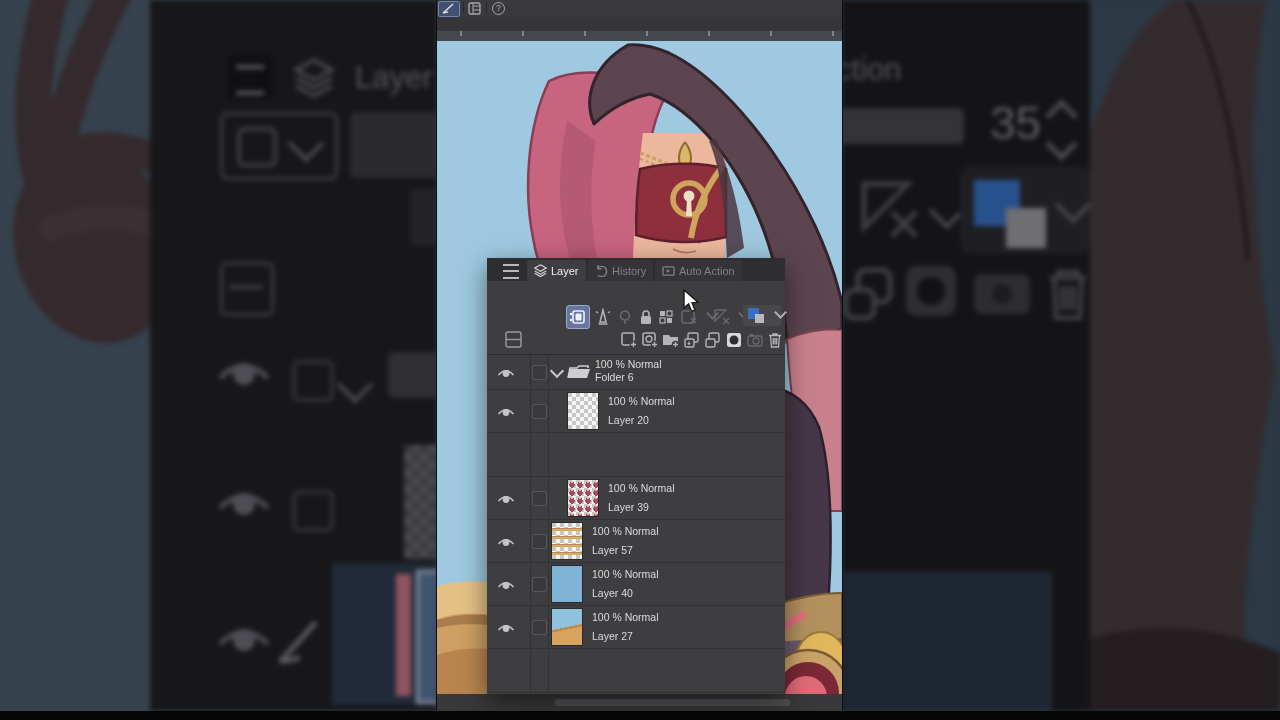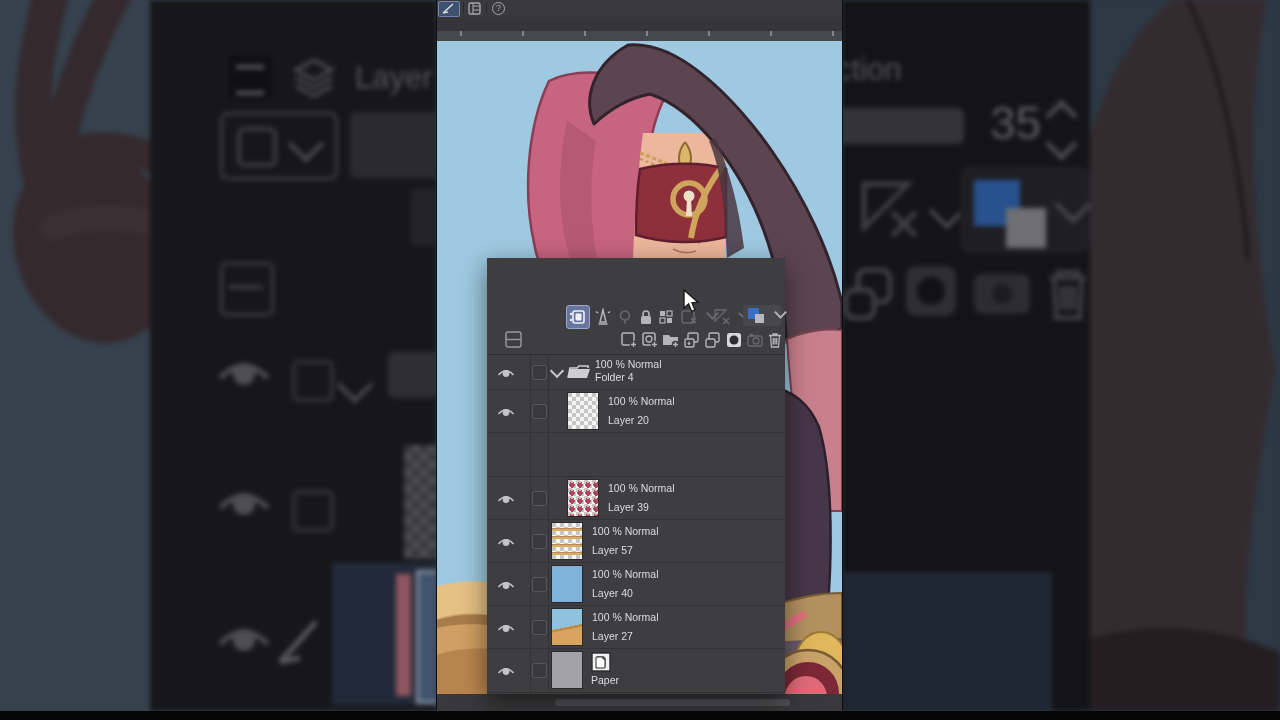--- a/index.html
+++ b/index.html
@@ -260,20 +260,44 @@
       <circle cx="369" cy="656" r="21" fill="#e06a78"></circle>
     </svg>
   </div>
 
   <div class="abs" id="bottom-strip">
     <div class="abs" id="hscroll-thumb"></div>
   </div>
 </div>
 
 <div class="abs" id="layer-panel">
+  <div id="tabbar">
+    <div id="hamburger"></div>
+    <div class="tab active" style="left:40px">
+      <svg width="13" height="13" viewBox="0 0 16 16">
+        <path d="M8 1 L15 5 8 9 1 5 Z" fill="none" stroke="#d8d8da" stroke-width="1.4"></path>
+        <path d="M1 8.5 L8 12.5 15 8.5 M1 11.5 L8 15.5 15 11.5" fill="none" stroke="#d8d8da" stroke-width="1.4"></path>
+      </svg>
+      <span>Layer</span>
+    </div>
+    <div class="tab inactive" style="left:101px">
+      <svg width="13" height="12" viewBox="0 0 14 13">
+        <path d="M3 3 C5 1 9 1 11 3 C13 5 13 9 11 11 C9 13 5 13 3 11" fill="none" stroke="#828285" stroke-width="1.5"></path>
+        <path d="M3 0 L3 4 L7 4" fill="none" stroke="#828285" stroke-width="1.5"></path>
+      </svg>
+      <span>History</span>
+    </div>
+    <div class="tab inactive" style="left:168px">
+      <svg width="13" height="12" viewBox="0 0 14 13">
+        <rect x="1" y="2" width="12" height="9" rx="1" fill="none" stroke="#828285" stroke-width="1.4"></rect>
+        <path d="M5 4.5 L9 6.5 5 8.5 Z" fill="#828285"></path>
+      </svg>
+      <span>Auto Action</span>
+    </div>
+  </div>
 
 
   <div>
     <div id="clip-btn">
       <svg width="22" height="22" viewBox="0 0 22 22">
             <rect x="6" y="5" width="11" height="12" rx="2" fill="none" stroke="#eef1f8" stroke-width="1.6"></rect>
             <rect x="8.5" y="7.5" width="6" height="7" rx="1" fill="#eef1f8"></rect>
             <circle cx="4" cy="8" r="1.2" fill="#eef1f8"></circle>
             <circle cx="4" cy="14" r="1.2" fill="#eef1f8"></circle>
           </svg>
@@ -366,21 +390,21 @@
             <path d="M1.5 9 Q9 0.5 16.5 9" stroke="#c3c3c6" stroke-width="1.6" fill="none"></path>
             <circle cx="9" cy="7.5" r="3.4" fill="#c3c3c6"></circle>
           </svg>
       <div class="chkbox" style="top:10px"></div>
       <div class="fold-chev" style="left:65px;top:11px"></div>
       <svg class="abs" style="left:80px;top:8px" width="24" height="17" viewBox="0 0 24 17">
         <path d="M1 15 L3 5 H10 L12 3 H21 V5" fill="none" stroke="#cfcfd2" stroke-width="1.6"></path>
         <path d="M3 6 H23 L20 15 H1 Z" fill="#cfcfd2"></path>
       </svg>
       <div class="linfo" style="left:108px;top:3px">100 % Normal</div>
-      <div class="lname" style="left:108px;top:16px">Folder 4</div>
+      <div class="lname" style="left:108px;top:16px">Folder 6</div>
     </div>
     <div class="hline" style="top:34px"></div>
 
     <div class="row" style="top:35px;height:42px">
       <svg class="eye" style="top:15px" width="18" height="13" viewBox="0 0 18 13">
             <path d="M1.5 9 Q9 0.5 16.5 9" stroke="#c3c3c6" stroke-width="1.6" fill="none"></path>
             <circle cx="9" cy="7.5" r="3.4" fill="#c3c3c6"></circle>
           </svg>
       <div class="chkbox" style="top:14px"></div>
       <div class="thumb checker" style="left:81px;top:3px"></div>
@@ -432,35 +456,20 @@
             <path d="M1.5 9 Q9 0.5 16.5 9" stroke="#c3c3c6" stroke-width="1.6" fill="none"></path>
             <circle cx="9" cy="7.5" r="3.4" fill="#c3c3c6"></circle>
           </svg>
       <div class="chkbox" style="top:14px"></div>
       <div class="thumb" style="left:65px;top:3px;background:linear-gradient(168deg,#8fc2dd 0 50%,#c08a49 50% 56%,#d7a35e 56% 100%)"></div>
       <div class="linfo" style="left:105px;top:5px">100 % Normal</div>
       <div class="lname" style="left:105px;top:24px">Layer 27</div>
     </div>
     <div class="hline" style="top:293px"></div>
 
-    <div class="row" style="top:294px;height:43px">
-      <svg class="eye" style="top:15px" width="18" height="13" viewBox="0 0 18 13">
-            <path d="M1.5 9 Q9 0.5 16.5 9" stroke="#c3c3c6" stroke-width="1.6" fill="none"></path>
-            <circle cx="9" cy="7.5" r="3.4" fill="#c3c3c6"></circle>
-          </svg>
-      <div class="chkbox" style="top:14px"></div>
-      <div class="thumb" style="left:65px;top:3px;background:#a3a3a5"></div>
-      <svg class="abs" style="left:104px;top:3px" width="20" height="20" viewBox="0 0 20 20">
-        <rect x="1" y="1" width="18" height="18" fill="#f2f2f4" stroke="#2a2a2c" stroke-width="1.4"></rect>
-        <path d="M6 4 H13 L15 6 V15 H6 Z" fill="#8a8a8e"></path>
-        <path d="M5 5 H12 L14 7 V16 H5 Z" fill="#fff" stroke="#2a2a2c" stroke-width="1"></path>
-        <path d="M12 5 V7 H14" fill="none" stroke="#2a2a2c" stroke-width="1"></path>
-      </svg>
-      <div class="lname" style="left:104px;top:25px">Paper</div>
-    </div>
     <div class="hline" style="top:337px"></div>
   </div>
 </div>
 
 <svg class="abs" id="cursor" viewBox="0 0 20 26">
   <path d="M4 1 L4 19 L8.6 15 L11.6 22.5 L15 21 L12 13.8 L18 13.2 Z" fill="#ffffff" stroke="#1a1a1a" stroke-width="1.4"></path>
 </svg>
 
 <div class="abs" id="black-bar"></div>
 

